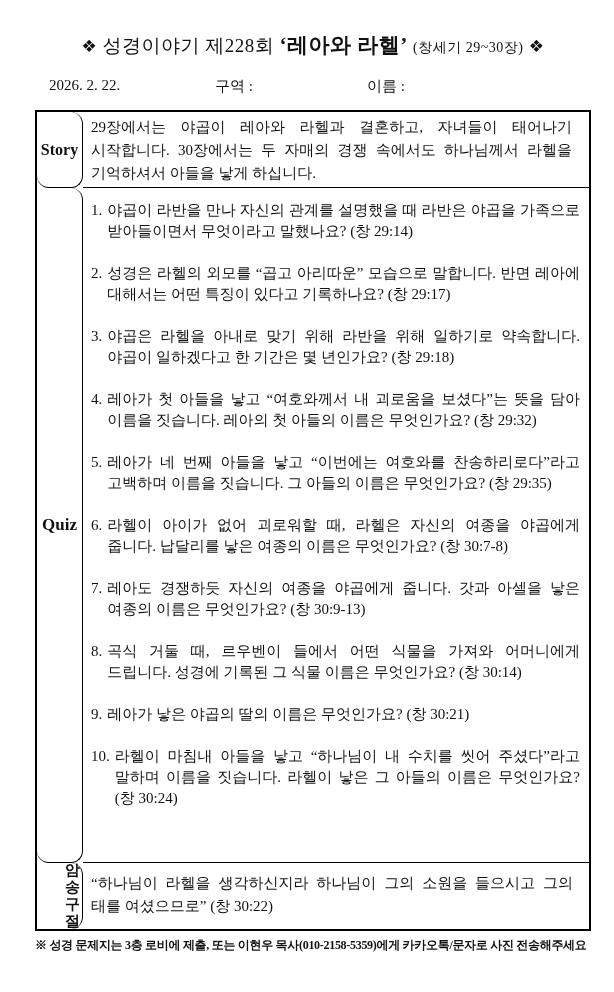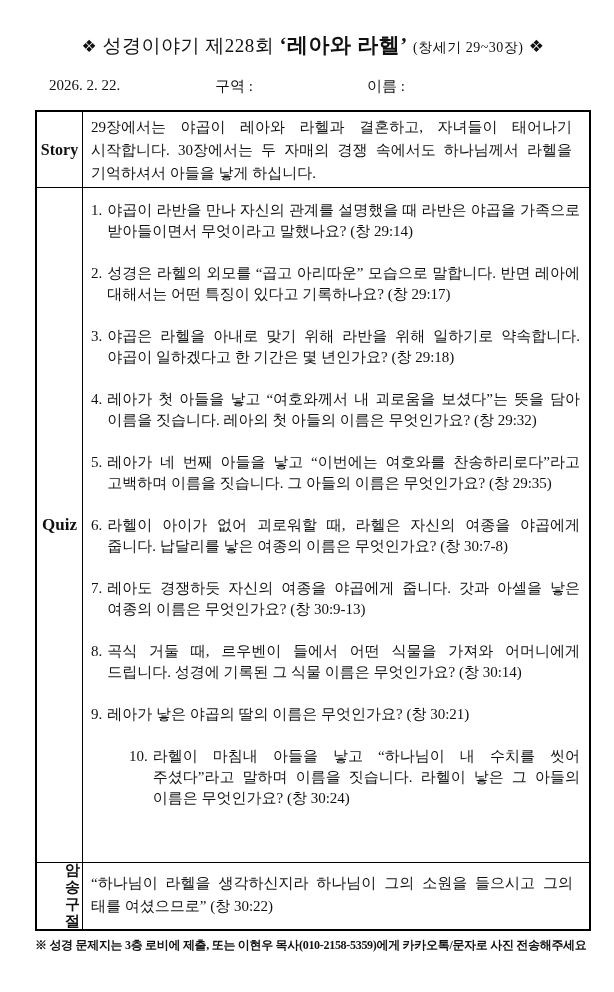--- a/index.html
+++ b/index.html
@@ -47,20 +47,21 @@
     grid-template-rows: 76px 675px 66px;
   }
   .label-cell {
     border-right: 1.5px solid #000000;
     display: flex;
     align-items: center;
     justify-content: center;
     flex-direction: column;
     font-weight: bold;
     text-align: center;
+    border-radius: 12px;
   }
   .r1 { border-bottom: 1.5px solid #000000; }
   .r2 { border-bottom: 1.5px solid #000000; }
   .story-label { font-size: 16px; }
   .quiz-label { font-size: 17px; }
   .verse-label { font-size: 15px; line-height: 17px; padding-left: 26px; }
   .content-cell {
     font-size: 15px;
     word-break: keep-all;
   }
@@ -70,21 +71,21 @@
     text-align: justify;
   }
   .quiz-content {
     padding: 12px 9px 0 8px;
   }
   .question {
     display: flex;
     margin-bottom: 21px;
     line-height: 21px;
   }
-  .question:last-child { margin-bottom: 0; margin-left: 38px; }
+  .question:last-child { margin-bottom: 0; }
   .qnum { flex: 0 0 auto; margin-right: 5px; }
   .qtext { flex: 1 1 auto; text-align: justify; }
   .verse-text {
     padding: 9px 16px 0 8px;
     line-height: 23px;
     text-align: justify;
   }
   
   .footer-note {
     margin-top: 6px;

